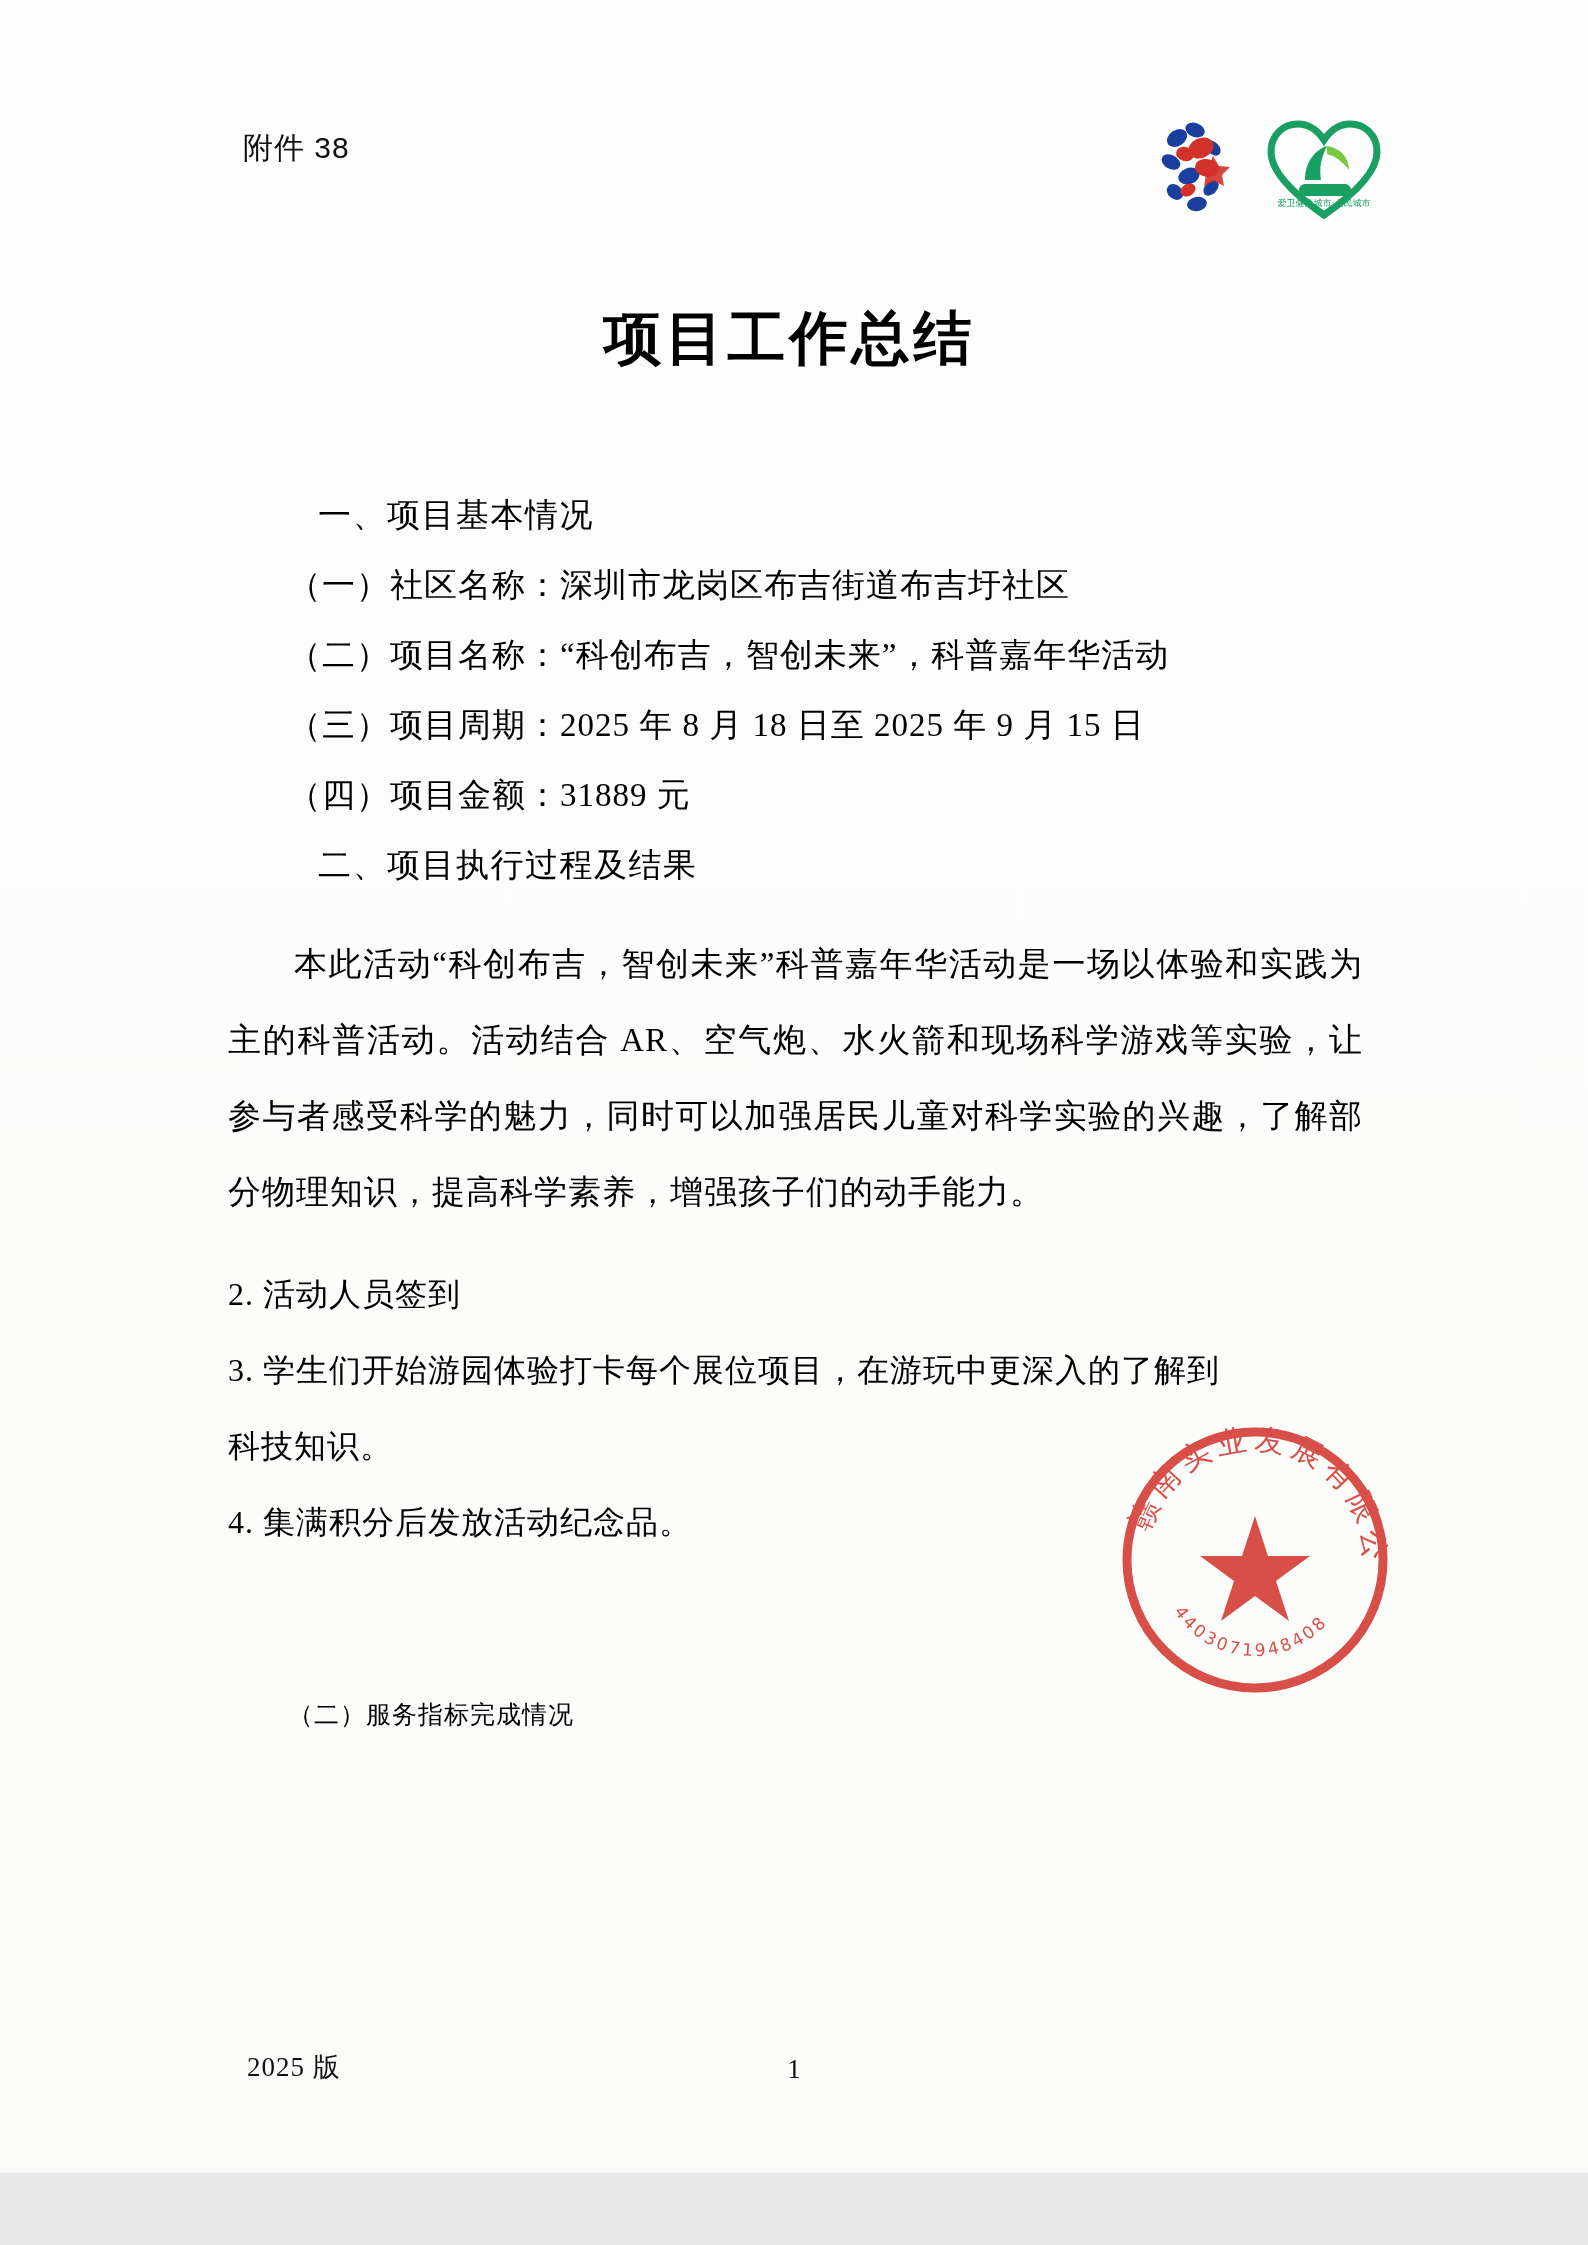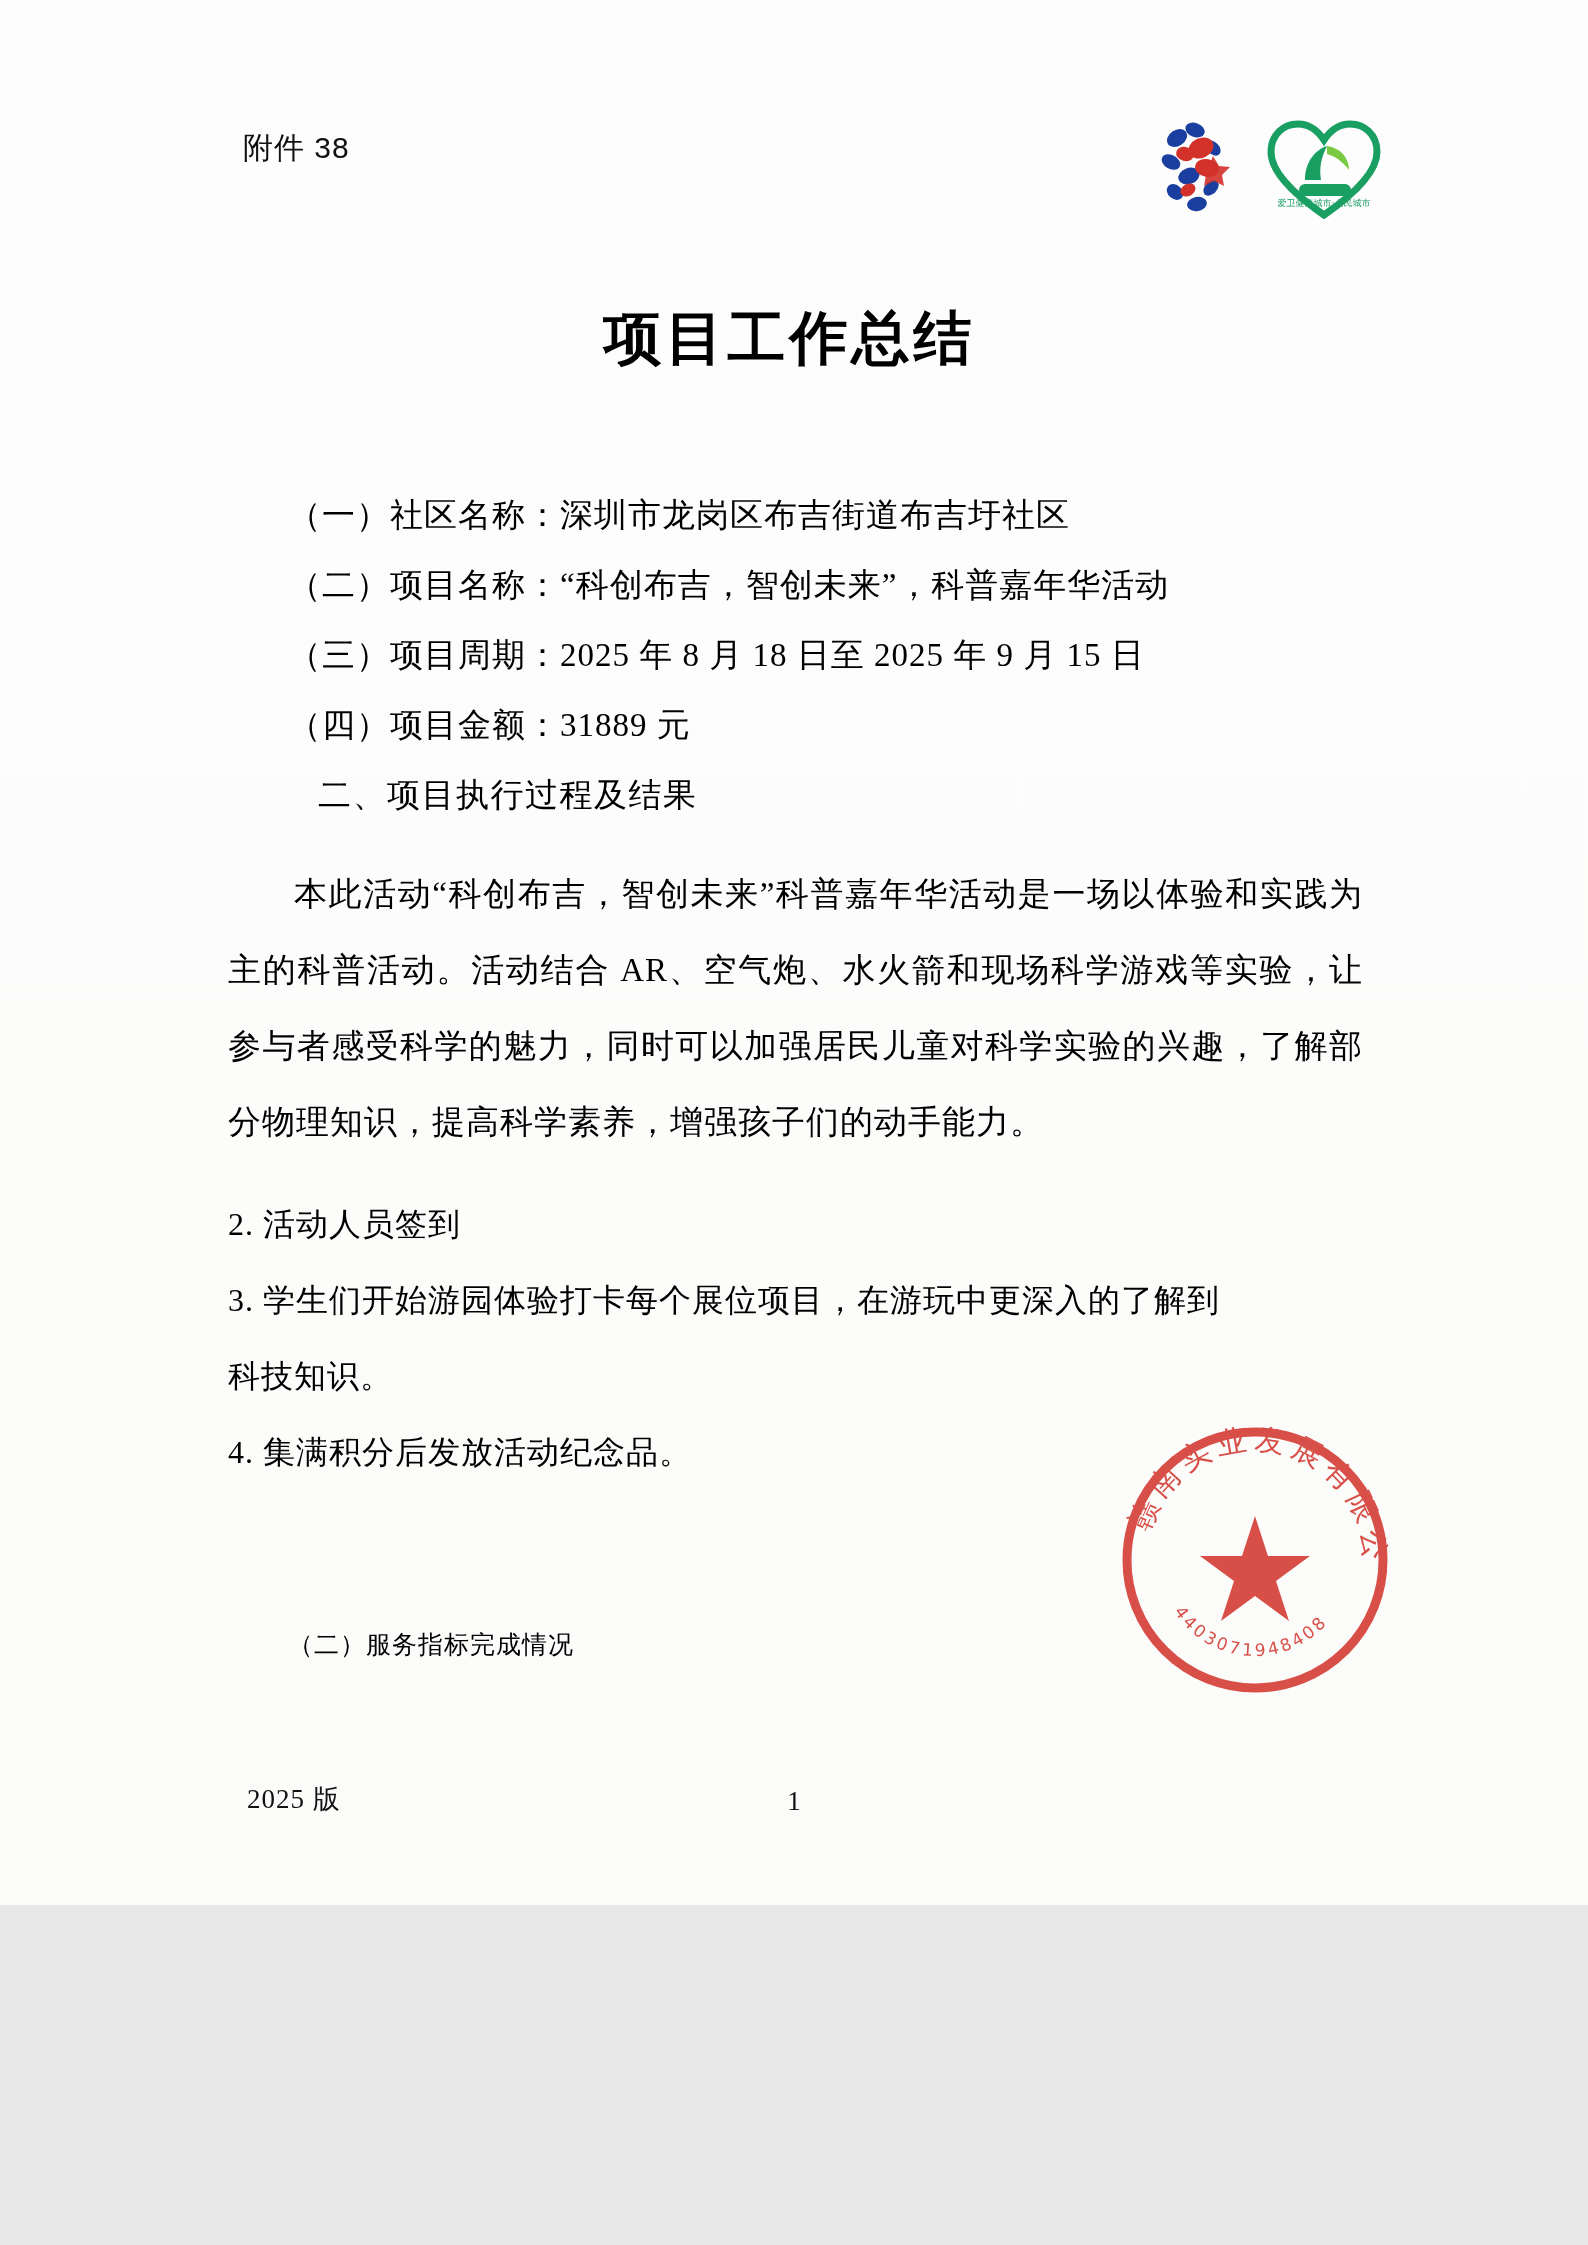--- a/index.html
+++ b/index.html
@@ -6,21 +6,21 @@
     margin: 0;
     padding: 0;
     background: #e8e8e8;
   }
   body {
     font-family: "Liberation Serif", "DejaVu Serif", serif;
   }
   .page {
     position: relative;
     width: 1588px;
-    height: 1905px;
+    height: 2173px;
     background: #ffffff;
     overflow: hidden;
     box-sizing: border-box;
   }
   
   .paper-tint {
     position: absolute;
     inset: 0;
     background: linear-gradient(180deg, #fdfdfd 0%, #fcfcfb 60%, #fbfbfa 100%);
     pointer-events: none;
@@ -173,20 +173,21 @@
         <path d="M62 28 C76 30 84 40 84 52 C78 44 70 38 62 36 Z" fill="#7ac943"></path>
         <rect x="34" y="66" width="52" height="12" rx="6" fill="#1a9f62"></rect>
         <text x="59" y="88" font-size="9" text-anchor="middle" fill="#1a9f62" font-family="DejaVu Sans, sans-serif">爱卫健康城市·人民城市</text>
       </svg>
     </span>
   </div>
 
   <div class="title">项目工作总结</div>
 
   <div class="content">
+    <div class="h-sec">一、项目基本情况</div>
     <div class="l-sub">（一）社区名称：深圳市龙岗区布吉街道布吉圩社区</div>
     <div class="l-sub">（二）项目名称：“科创布吉，智创未来”，科普嘉年华活动</div>
     <div class="l-sub">（三）项目周期：2025 年 8 月 18 日至 2025 年 9 月 15 日</div>
     <div class="l-sub">（四）项目金额：31889 元</div>
 
     <div class="h-sec">二、项目执行过程及结果</div>
 
     <div class="gap-sm"></div>
     <div class="para">本此活动“科创布吉，智创未来”科普嘉年华活动是一场以体验和实践为主的科普活动。活动结合 AR、空气炮、水火箭和现场科学游戏等实验，让参与者感受科学的魅力，同时可以加强居民儿童对科学实验的兴趣，了解部分物理知识，提高科学素养，增强孩子们的动手能力。</div>
 

